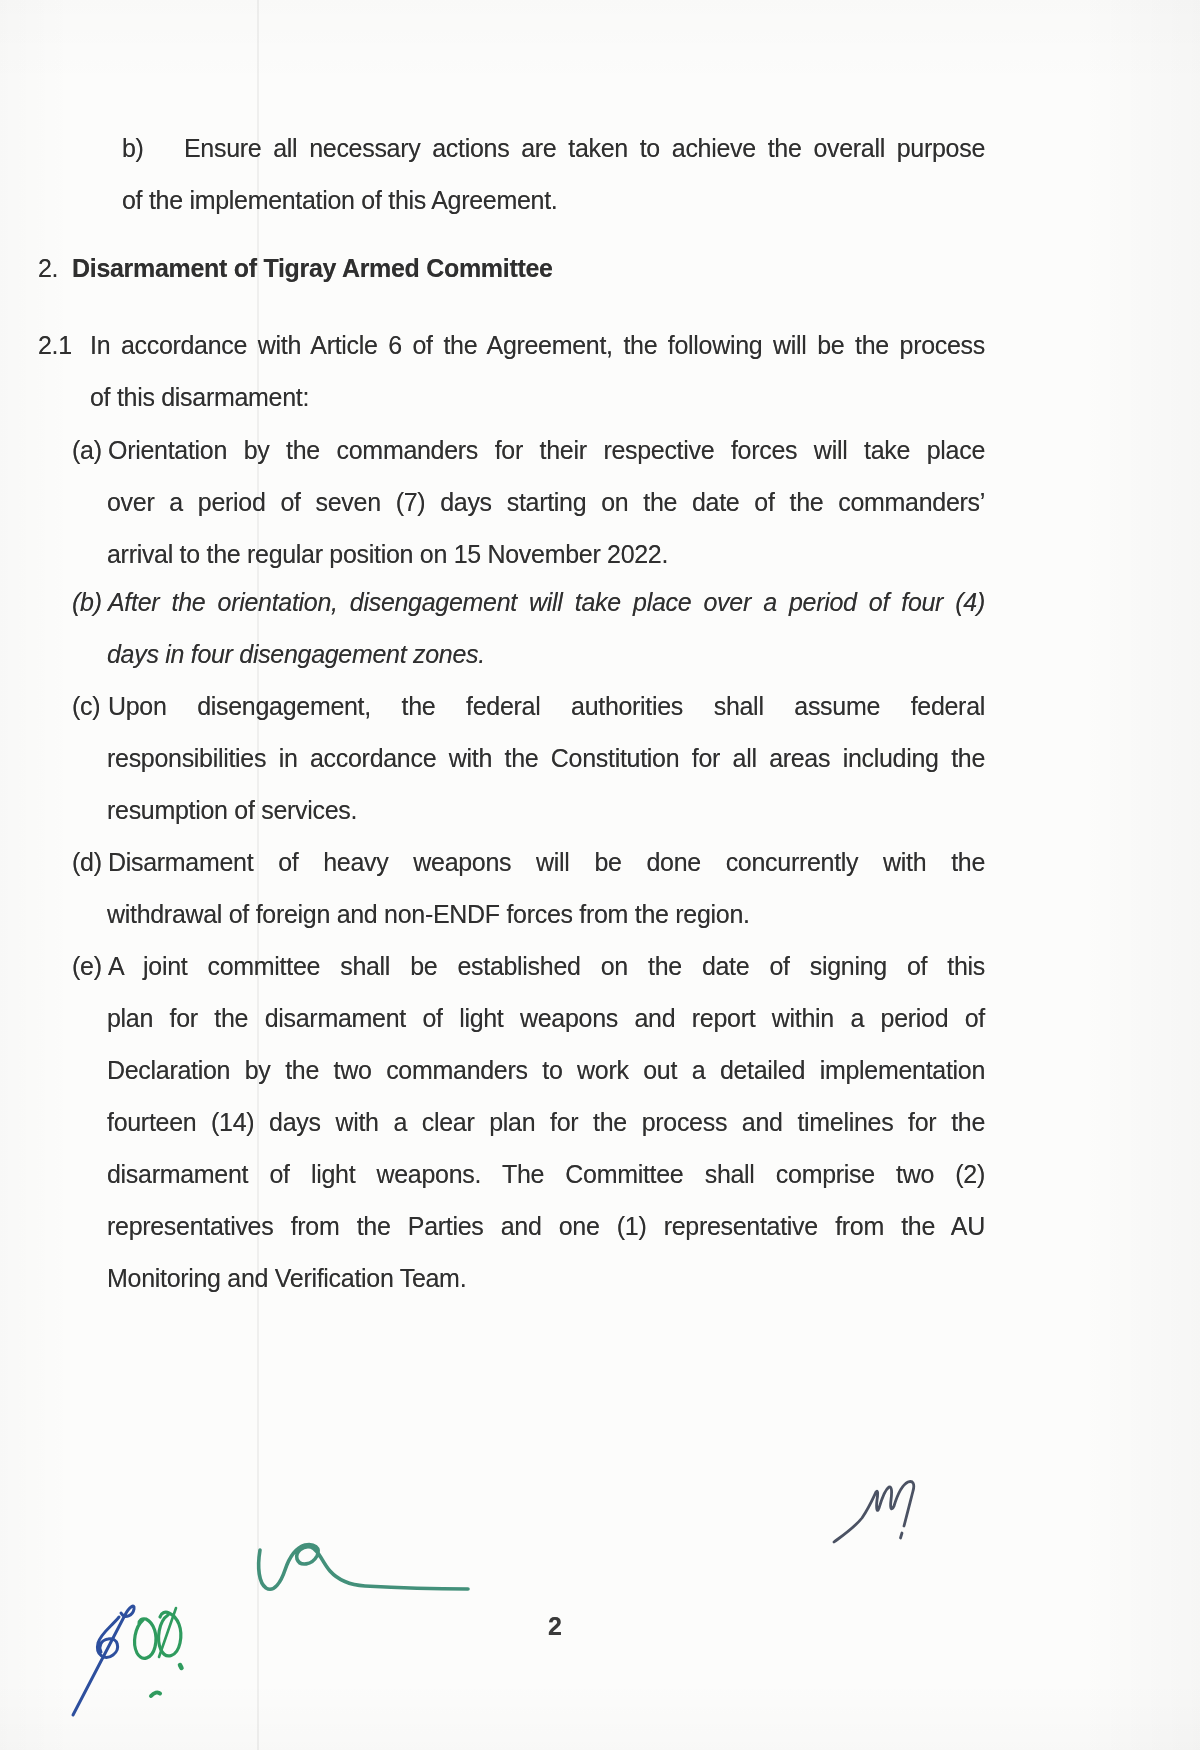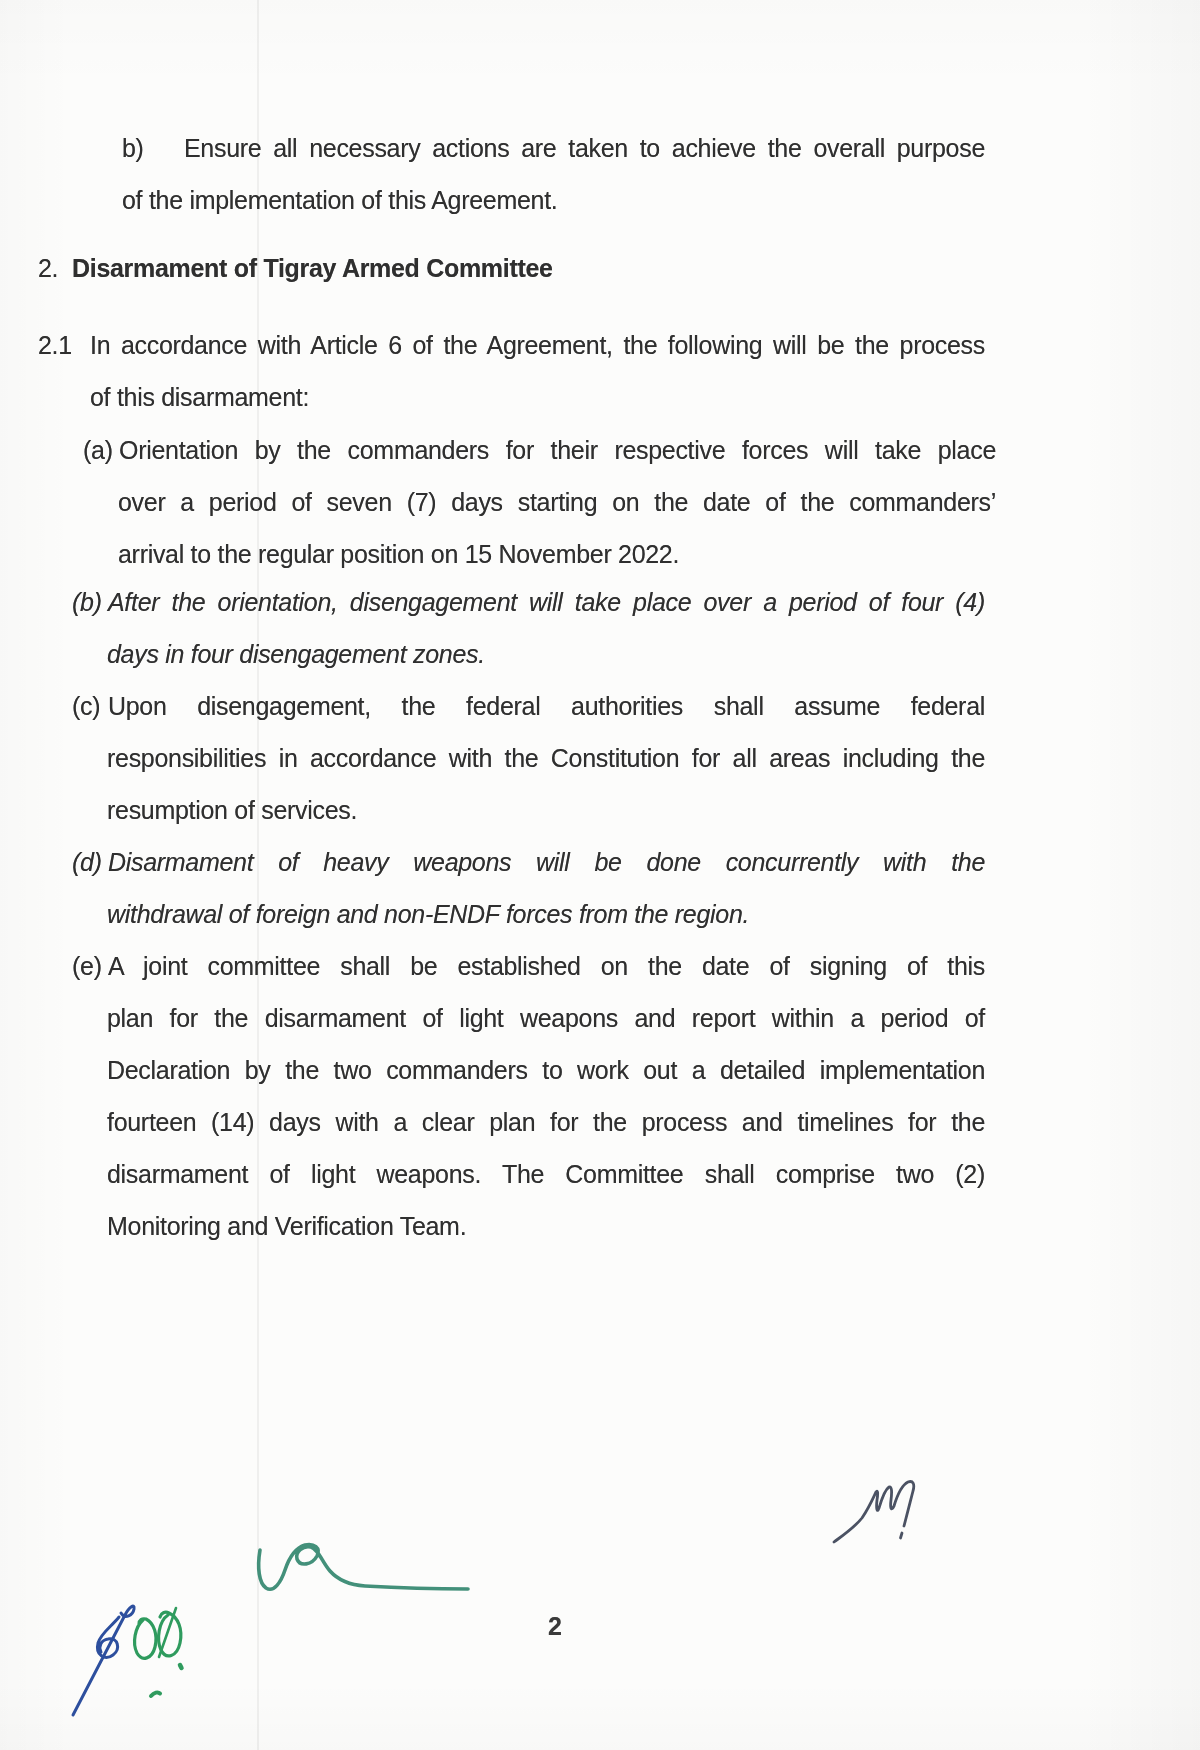--- a/index.html
+++ b/index.html
@@ -45,48 +45,49 @@
 
 <div class="block" style="left:38px;top:242px;">
   <div class="ln"><span class="hnum">2.</span><span class="htitle">Disarmament of Tigray Armed Committee</span></div>
 </div>
 
 <div class="block hang52" style="left:90px;top:319px;width:895px;">
   <div class="ln j hang52"><span class="lbl">2.1</span><span>In accordance with Article 6 of the Agreement, the following will be the process</span></div>
   <div class="ln" style="text-indent:0;">of this disarmament:</div>
 </div>
 
-<div class="block" style="left:118px;top:424px;width:878px;">
+<div class="block" style="left:107px;top:424px;width:878px;">
   <div class="ln j hang35"><span class="lbl">(a)</span><span>Orientation by the commanders for their respective forces will take place</span></div>
   <div class="ln j">over a period of seven (7) days starting on the date of the commanders’</div>
   <div class="ln">arrival to the regular position on 15 November 2022.</div>
 </div>
 
 <div class="block" style="left:107px;top:576px;width:878px;font-style:italic;">
   <div class="ln j hang35"><span class="lbl">(b)</span><span>After the orientation, disengagement will take place over a period of four (4)</span></div>
   <div class="ln">days in four disengagement zones.</div>
 </div>
 
 <div class="block" style="left:107px;top:680px;width:878px;">
   <div class="ln j hang35"><span class="lbl">(c)</span><span>Upon disengagement, the federal authorities shall assume federal</span></div>
   <div class="ln j">responsibilities in accordance with the Constitution for all areas including the</div>
   <div class="ln">resumption of services.</div>
 </div>
 
-<div class="block" style="left:107px;top:836px;width:878px;font-style:italic;">
+<div class="block" style="left:107px;top:836px;width:878px;">
   <div class="ln j hang35"><span class="lbl">(d)</span><span>Disarmament of heavy weapons will be done concurrently with the</span></div>
   <div class="ln">withdrawal of foreign and non-ENDF forces from the region.</div>
 </div>
 
 <div class="block" style="left:107px;top:940px;width:878px;">
   <div class="ln j hang35"><span class="lbl">(e)</span><span>A joint committee shall be established on the date of signing of this</span></div>
   <div class="ln j">plan for the disarmament of light weapons and report within a period of</div>
   <div class="ln j">Declaration by the two commanders to work out a detailed implementation</div>
   <div class="ln j">fourteen (14) days with a clear plan for the process and timelines for the</div>
   <div class="ln j">disarmament of light weapons. The Committee shall comprise two (2)</div>
+  <div class="ln j">representatives from the Parties and one (1) representative from the AU</div>
   <div class="ln">Monitoring and Verification Team.</div>
 </div>
 
 <svg style="left:830px;top:1478px;" width="100" height="72" viewBox="0 0 100 72">
   <path d="M 4,64 C 12,58 24,50 32,40 C 40,28 44,18 46,14 C 48,11 48,16 47,22 C 46,30 47,36 49,30 C 52,20 56,11 59,9 C 62,8 62,14 61,22 C 60,30 61,34 64,28 C 67,18 72,7 78,4 C 83,2 85,6 83,13 C 80,25 76,40 74,48" stroke-width="2.8" stroke="#4b5263"></path>
   <path d="M 72,55 L 70.5,60" stroke-width="2.8" stroke="#4b5263"></path>
 </svg>
 
 <svg style="left:250px;top:1540px;" width="230" height="60" viewBox="0 0 230 60">
   <path d="M 10,10 C 7,28 9,43 16,48 C 24,53 31,42 35,30 C 39,18 45,8 55,5 C 64,3 71,8 67,16 C 62,25 50,27 47,19 C 45,12 53,5 61,7 C 69,10 72,22 80,31 C 88,40 100,45 115,46 C 150,48 192,49 218,49" stroke-width="3.6" stroke="#43907a"></path>

